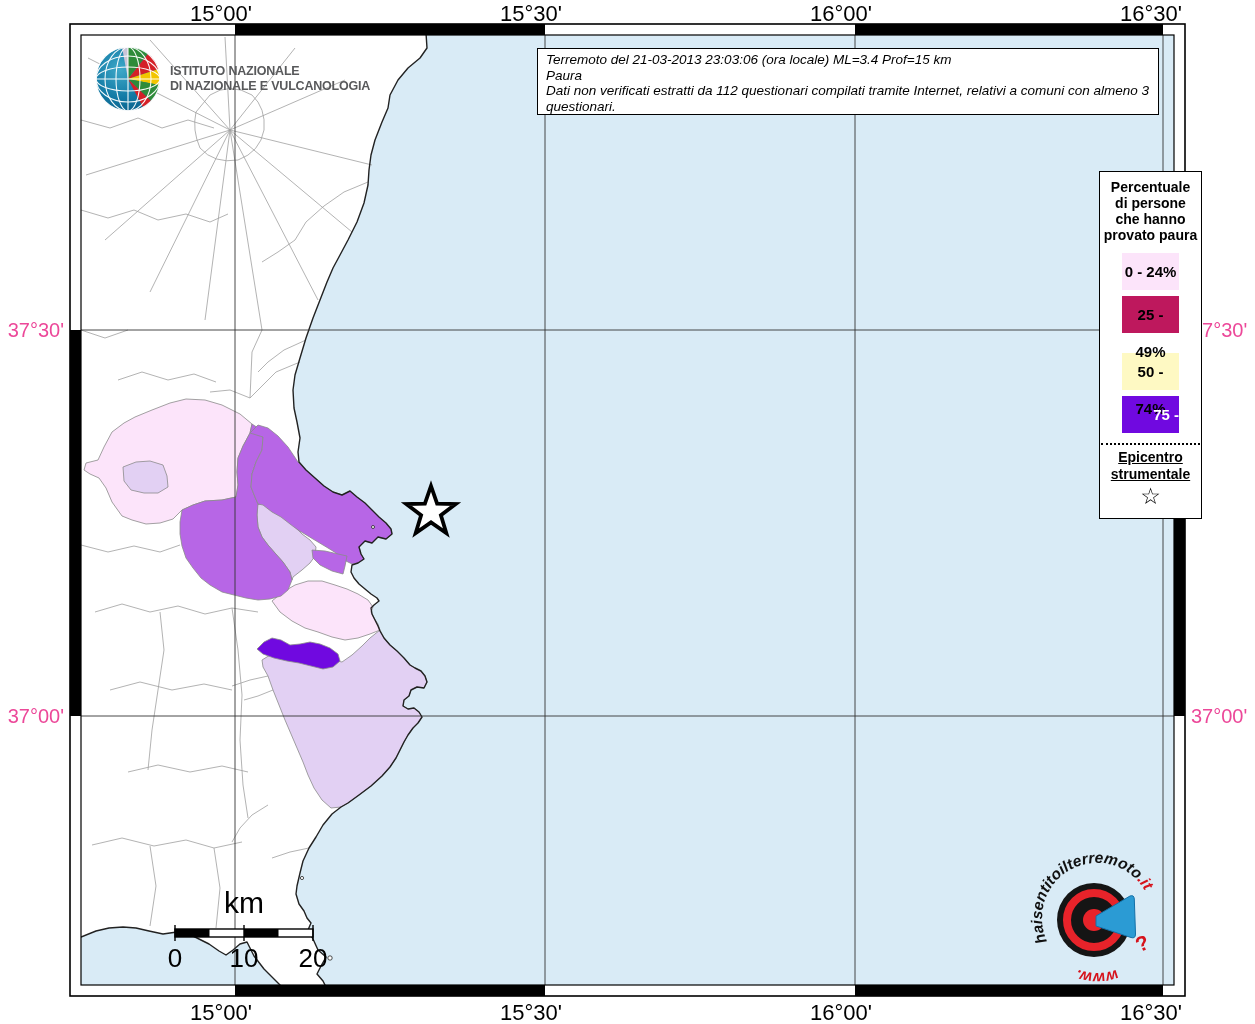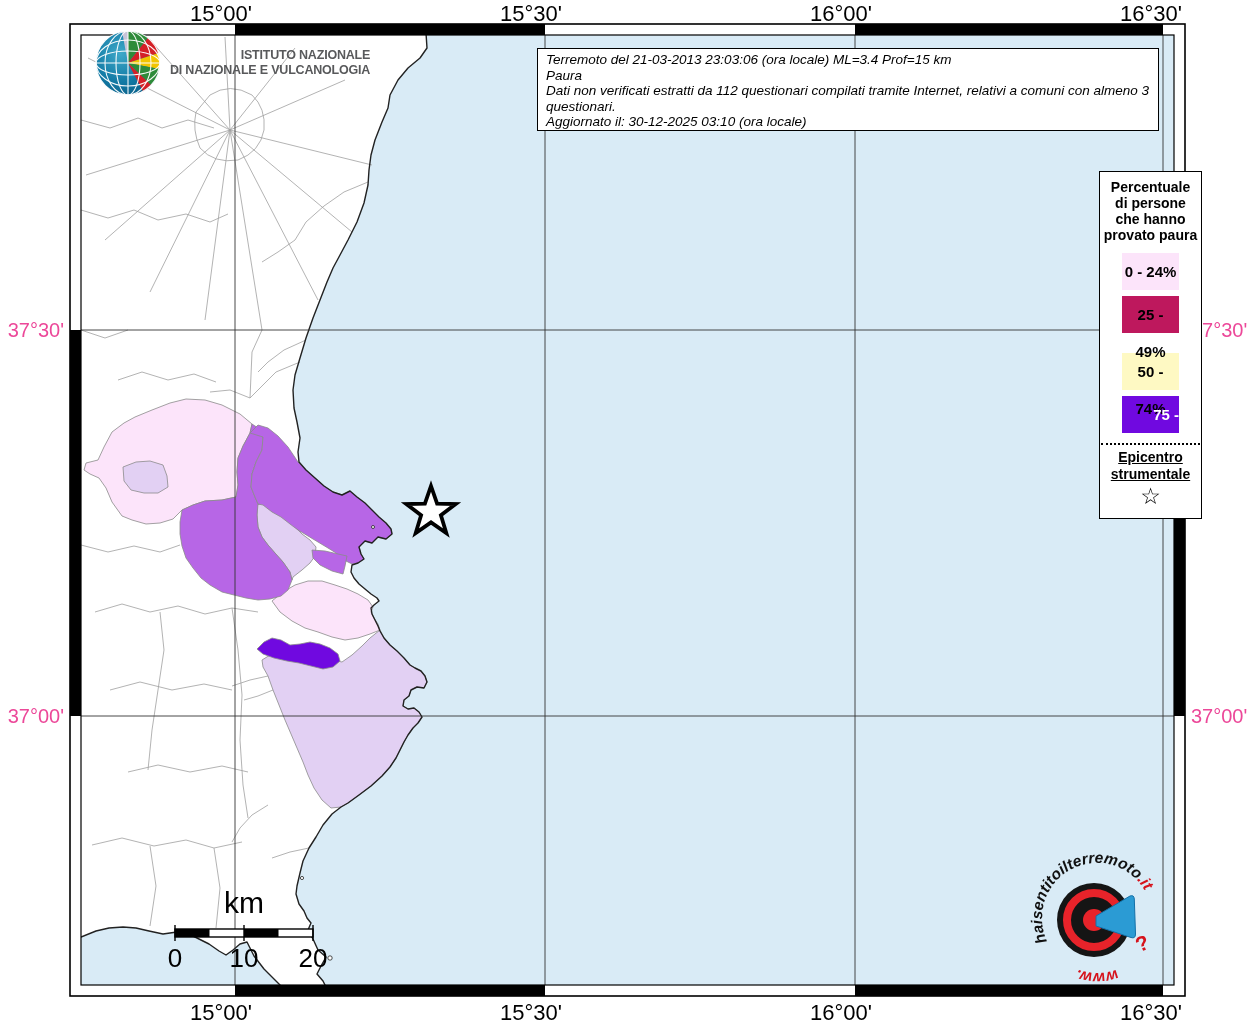--- a/index.html
+++ b/index.html
@@ -12,21 +12,21 @@
             border:1px solid #000;padding:3px 8px 0 8px;font-size:13.5px;line-height:15.5px;color:#000;font-style:italic;}
   #legend{position:absolute;left:1099px;top:171px;width:101px;background:#fff;
           border:1.4px solid #000;text-align:center;padding:5px 0 8px 0;}
   #legend .legend-title{font-size:14px;font-weight:bold;line-height:16px;padding:2px 3px 4px 3px;color:#000;}
   .swatch{width:57px;height:37px;margin:6px auto 0 auto;}
   .swatch span{display:block;line-height:37px;font-size:15px;font-weight:bold;color:#000;}
   .swatch.last span{color:#fff;}
   #legend .divider{border-top:2px dotted #000;margin:10px 1px 4px 1px;height:0;}
   #legend .epicenter-label{font-size:14px;font-weight:bold;line-height:17px;color:#000;text-decoration:underline;}
   #legend .epicenter-star{font-size:23px;line-height:27px;color:#000;}
-  #ingv-logo{position:absolute;left:94px;top:29px;display:flex;align-items:center;text-align:right;}
+  #ingv-logo{position:absolute;left:94px;top:45px;display:flex;align-items:center;}
   #ingv-logo .ingv-text{margin-left:8px;color:#58595b;font-weight:bold;font-size:12.5px;
                         line-height:15px;letter-spacing:-0.2px;}
   #hsit-logo{position:absolute;left:1030px;top:850px;width:135px;height:135px;}
 </style>
 </head>
 <body>
 <div id="page">
 
 <svg id="map-svg" width="1255" height="1024" viewBox="0 0 1255 1024" style="position:absolute;left:0;top:0;">
   <defs>
@@ -137,21 +137,20 @@
 <div class="axis-label" style="left:1120px;top:1000px;">16°30'</div>
 <div class="axis-label-side" style="left:0px;top:319px;text-align:right;">37°30'</div>
 <div class="axis-label-side" style="left:0px;top:705px;text-align:right;">37°00'</div>
 <div class="axis-label-side" style="left:1191px;top:319px;text-align:left;">37°30'</div>
 <div class="axis-label-side" style="left:1191px;top:705px;text-align:left;">37°00'</div>
 
 <div id="info-box">
   <div>Terremoto del 21-03-2013 23:03:06 (ora locale) ML=3.4 Prof=15 km</div>
   <div>Paura</div>
   <div>Dati non verificati estratti da 112 questionari compilati tramite Internet, relativi a comuni con almeno 3 questionari.</div>
-  <div>Aggiornato il: 30-12-2025 03:10 (ora locale)</div>
 </div>
 
 <div id="legend">
   <div class="legend-title">Percentuale di persone che hanno provato paura</div>
   <div class="swatch" style="background-color: rgb(252, 228, 250);">
     <span>0 - 24%</span>
   </div>
   <div class="swatch" style="background-color: #be185d;">
     <span>25 - 49%</span>
   </div>

